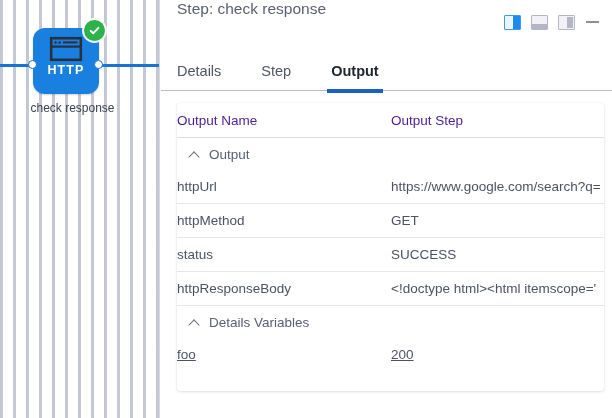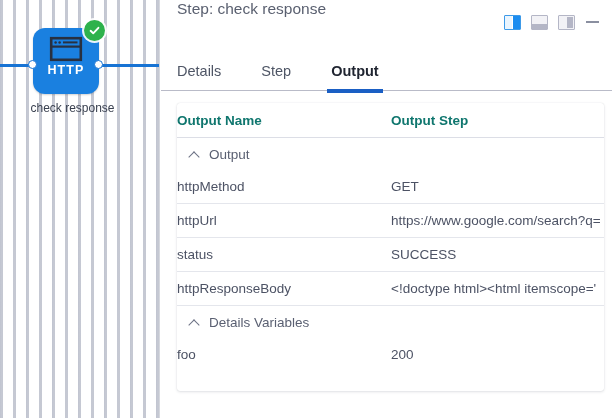--- a/index.html
+++ b/index.html
@@ -283,39 +283,39 @@
     color: #4c5264;
     padding: 0;
     white-space: nowrap;
     overflow: hidden;
   }
   .col-name  { width: 214px; }
   .col-value { width: auto; }
 
   table.output-table thead th {
     height: 34px;
-    font-weight: 700;
-    color: #0f766e;
+    font-weight: 400;
+    color: #4c1d95;
     border-bottom: 1px solid #dcdee6;
     vertical-align: middle;
   }
   th.th-name  { padding-left: 12px; }
   th.th-value { padding-left: 8px; }
 
   tr.group-row td {
     height: 32px;
     border-bottom: none;
     vertical-align: middle;
   }
   tr.data-row td {
     height: 33px;
     border-bottom: 1px solid #e4e6ec;
     vertical-align: middle;
   }
-  tr.data-row.last td { border-bottom: none; }
+  tr.data-row.last td { border-bottom: none; text-decoration: underline; }
 
   .group-cell {
     display: flex;
     align-items: center;
     gap: 9px;
     padding-left: 12px;
     color: #5a6072;
     cursor: pointer;
   }
   .chev {
@@ -420,26 +420,26 @@
             <tr class="group-row">
               <td colspan="2">
                 <span class="group-cell">
                   <span class="chev"></span>
                   <span>Output</span>
                 </span>
               </td>
             </tr>
 
             <tr class="data-row">
+              <td class="name-cell">httpUrl</td>
+              <td class="value-cell">https://www.google.com/search?q=</td>
+            </tr>
+            <tr class="data-row">
               <td class="name-cell">httpMethod</td>
               <td class="value-cell">GET</td>
-            </tr>
-            <tr class="data-row">
-              <td class="name-cell">httpUrl</td>
-              <td class="value-cell">https://www.google.com/search?q=</td>
             </tr>
             <tr class="data-row">
               <td class="name-cell">status</td>
               <td class="value-cell">SUCCESS</td>
             </tr>
             <tr class="data-row">
               <td class="name-cell">httpResponseBody</td>
               <td class="value-cell">&lt;!doctype html&gt;&lt;html itemscope='</td>
             </tr>
 

